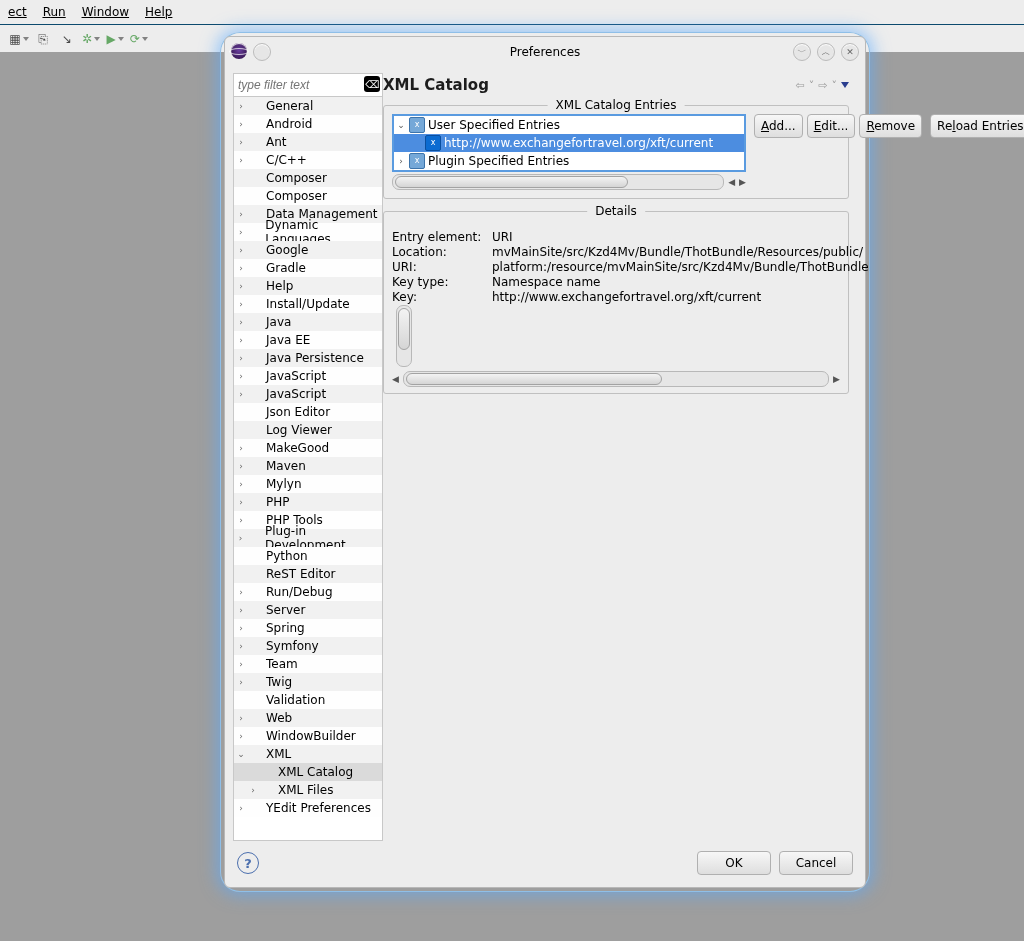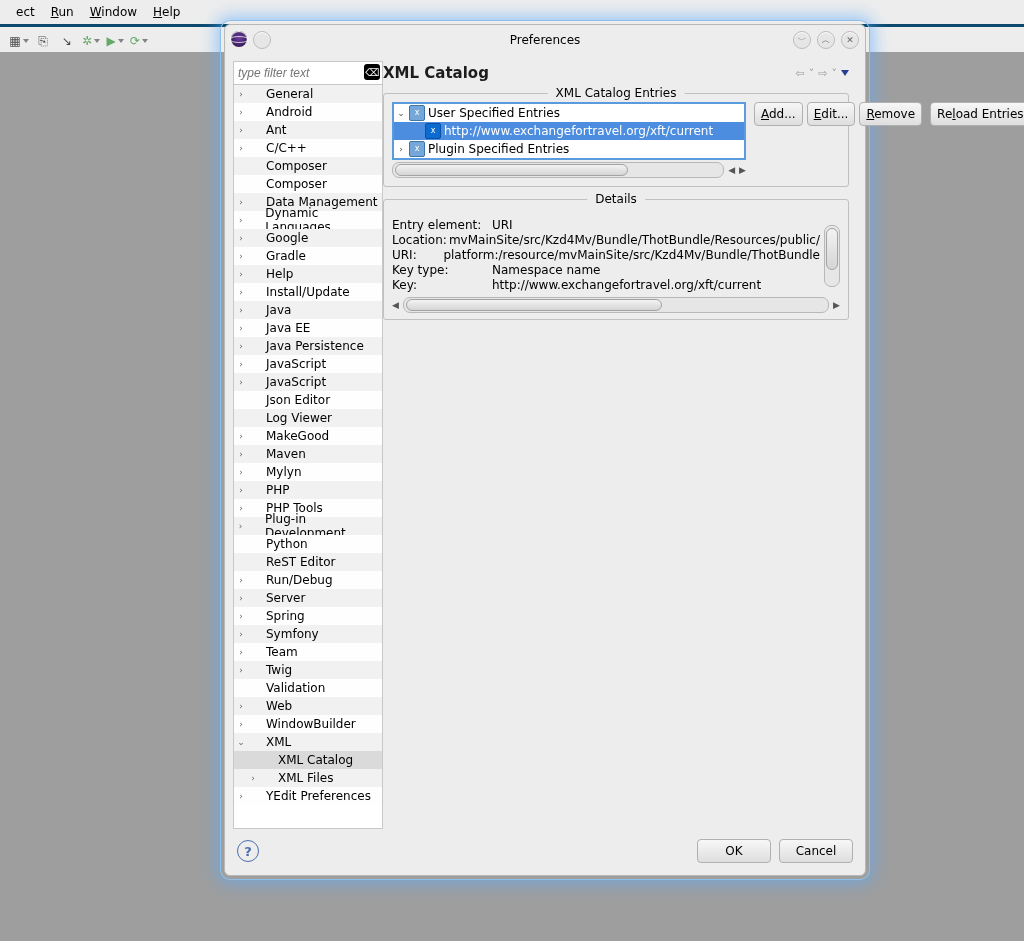--- a/index.html
+++ b/index.html
@@ -1,27 +1,27 @@
 <!DOCTYPE html>
 <html><head>
 <meta charset="utf-8">
 <style>
   html,body{margin:0;padding:0;width:1024px;height:941px;font-family:"DejaVu Sans","Liberation Sans",Arial,sans-serif;font-size:12px;color:#000;background:#9e9e9e;overflow:hidden;}
   
   .mainwin{position:absolute;left:0;top:0;width:1024px;height:941px;background:#ededed;}
-  .menubar{height:24px;display:flex;align-items:center;padding-left:8px;background:#ededed;border-bottom:3px solid #0c4a6e;}
+  .menubar{height:24px;display:flex;align-items:center;padding-left:0;background:#ededed;border-bottom:1px solid #0c4a6e;text-decoration:underline;}
   .menubar span{padding:0 8px;height:24px;line-height:24px;}
   .menubar span u{text-decoration:underline;}
   .toolbar{height:28px;display:flex;align-items:center;gap:6px;padding-left:10px;border-bottom:1px solid #d0d0d0;background:#ededed;}
   .tbicon{width:18px;height:18px;opacity:.7;display:flex;align-items:center;justify-content:center;}
   .tbdrop::after{content:"";display:inline-block;margin-left:2px;border-left:3px solid transparent;border-right:3px solid transparent;border-top:4px solid #555;}
   .workarea{position:absolute;left:0;top:52px;right:0;bottom:0;background:#9e9e9e;}
 
   
-  .dlg-glow{position:absolute;left:220px;top:20px;width:650px;height:860px;border-radius:10px;box-shadow:0 0 16px 4px rgba(90,170,255,.55),0 0 0 1px #8fbfe8 inset;}
+  .dlg-glow{position:absolute;left:220px;top:32px;width:650px;height:860px;border-radius:20px;box-shadow:0 0 16px 4px rgba(90,170,255,.55),0 0 0 1px #8fbfe8 inset;}
   .dlg{position:absolute;inset:4px;background:#ededed;border:1px solid #b8b8b8;border-radius:6px;display:flex;flex-direction:column;}
   .dlg-titlebar{height:30px;display:flex;align-items:center;justify-content:center;position:relative;}
   .dlg-titlebar .title{font-size:12px;}
   .dlg-titlebar .left-icons{position:absolute;left:6px;display:flex;gap:6px;}
   .dlg-titlebar .right-icons{position:absolute;right:6px;display:flex;gap:6px;}
   .tb-circ{width:16px;height:16px;border-radius:50%;background:#e6e6e6;border:1px solid #bbb;display:flex;align-items:center;justify-content:center;font-size:9px;color:#666;box-shadow:inset 0 1px 1px #fff;}
   .eclipse-dot{background:radial-gradient(circle at 50% 45%,#6b3fa0 0%,#3b1b5a 70%,#2a1340 100%);border:none;}
   .eclipse-orbit{position:relative;}
   .eclipse-orbit::after{content:"";position:absolute;width:18px;height:5px;border:1px solid rgba(255,255,255,.7);border-radius:50%;left:-2px;top:5px;}
 
@@ -69,21 +69,21 @@
   .hscroll{flex:1;height:14px;border:1px solid #b8b8b8;border-radius:7px;background:#e6e6e6;position:relative;}
   .hscroll .thumb{position:absolute;left:2px;top:1px;height:10px;width:70%;border:1px solid #a3a3a3;border-radius:6px;background:linear-gradient(#f3f3f3,#d5d5d5);}
   .hscroll-arrows{font-size:9px;color:#555;}
 
   .sidebtns{display:flex;flex-direction:row;gap:4px;width:86px;}
   .btn{height:22px;border:1px solid #b0b0b0;border-radius:4px;background:linear-gradient(#f7f7f7,#dedede);font-size:12px;display:flex;align-items:center;justify-content:center;padding:0 6px;cursor:default;}
   .btn u{text-decoration:underline;}
 
   .details{border:1px solid #c0c0c0;border-radius:3px;margin-top:12px;position:relative;padding:18px 8px 6px;}
   .details .caption{position:absolute;top:-8px;left:50%;transform:translateX(-50%);background:#ededed;padding:0 8px;}
-  .details-inner{display:flex;align-items:center;}
+  .details-inner{display:flex;align-items:flex-start;flex-direction:column;}
   .detail-rows{flex:1;overflow:hidden;}
   .drow{display:flex;height:15px;font-size:12px;white-space:nowrap;}
   .drow .k{width:100px;}
   .vscroll{width:14px;height:60px;border:1px solid #b8b8b8;border-radius:7px;background:#e6e6e6;position:relative;margin-left:4px;}
   .vscroll .thumb{position:absolute;left:1px;top:2px;width:10px;height:40px;border:1px solid #a3a3a3;border-radius:6px;background:linear-gradient(#f3f3f3,#d5d5d5);}
   .dscroll{display:flex;align-items:center;gap:4px;margin-top:4px;}
   .dscroll .hscroll .thumb{width:60%;}
 
   .dlg-buttons{display:flex;justify-content:space-between;align-items:center;padding:10px 12px 12px;}
   .help{width:20px;height:20px;border:1.5px solid #4b6fae;border-radius:50%;color:#4b6fae;font-weight:bold;display:flex;align-items:center;justify-content:center;font-size:13px;}

